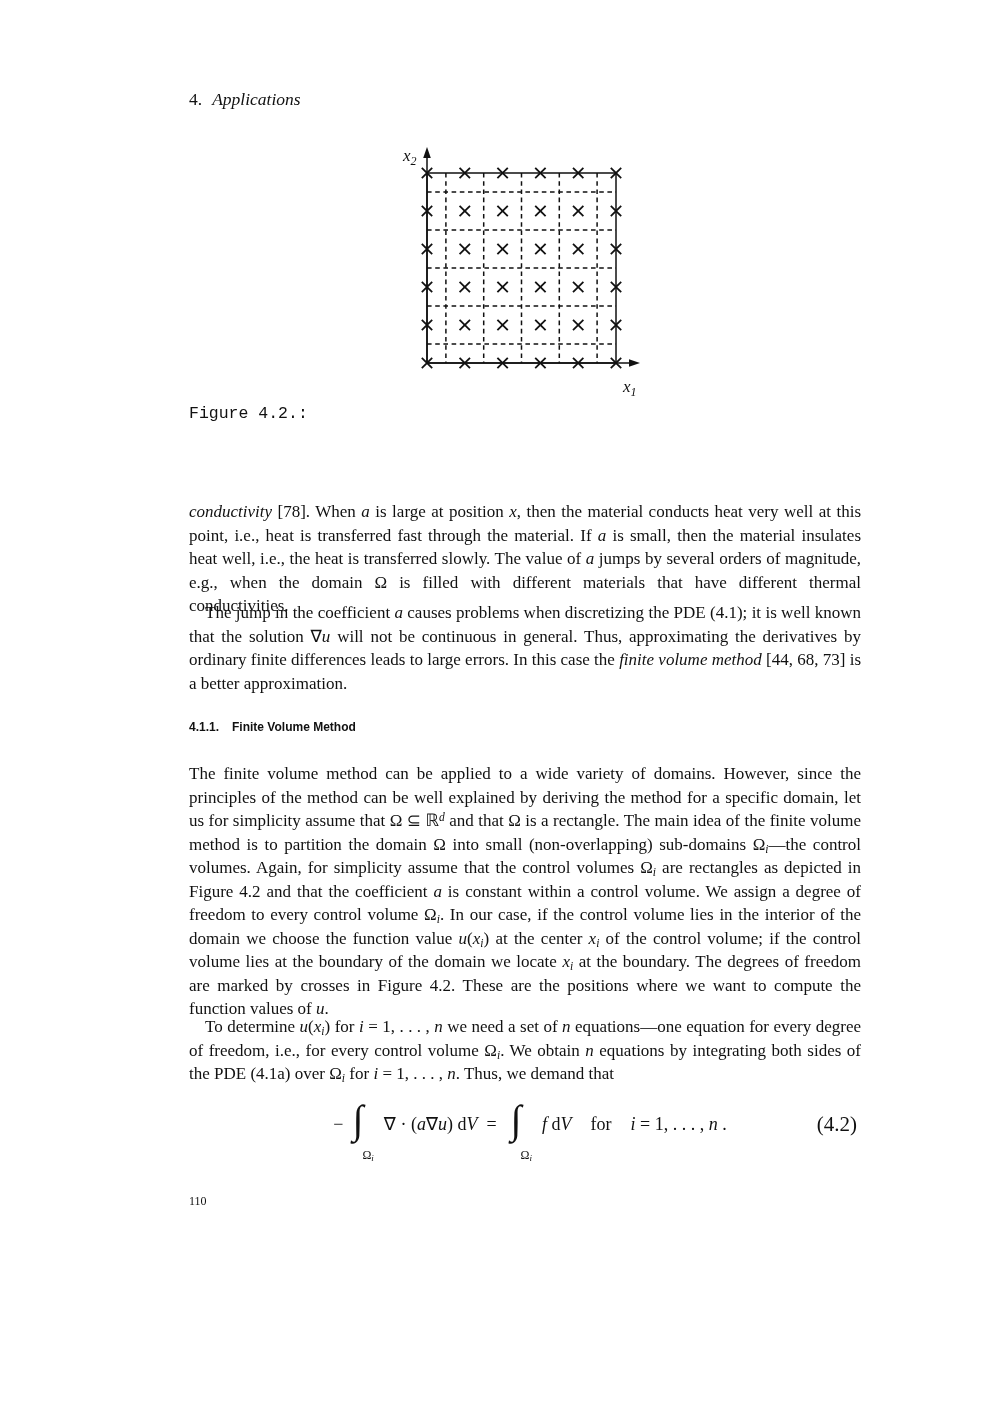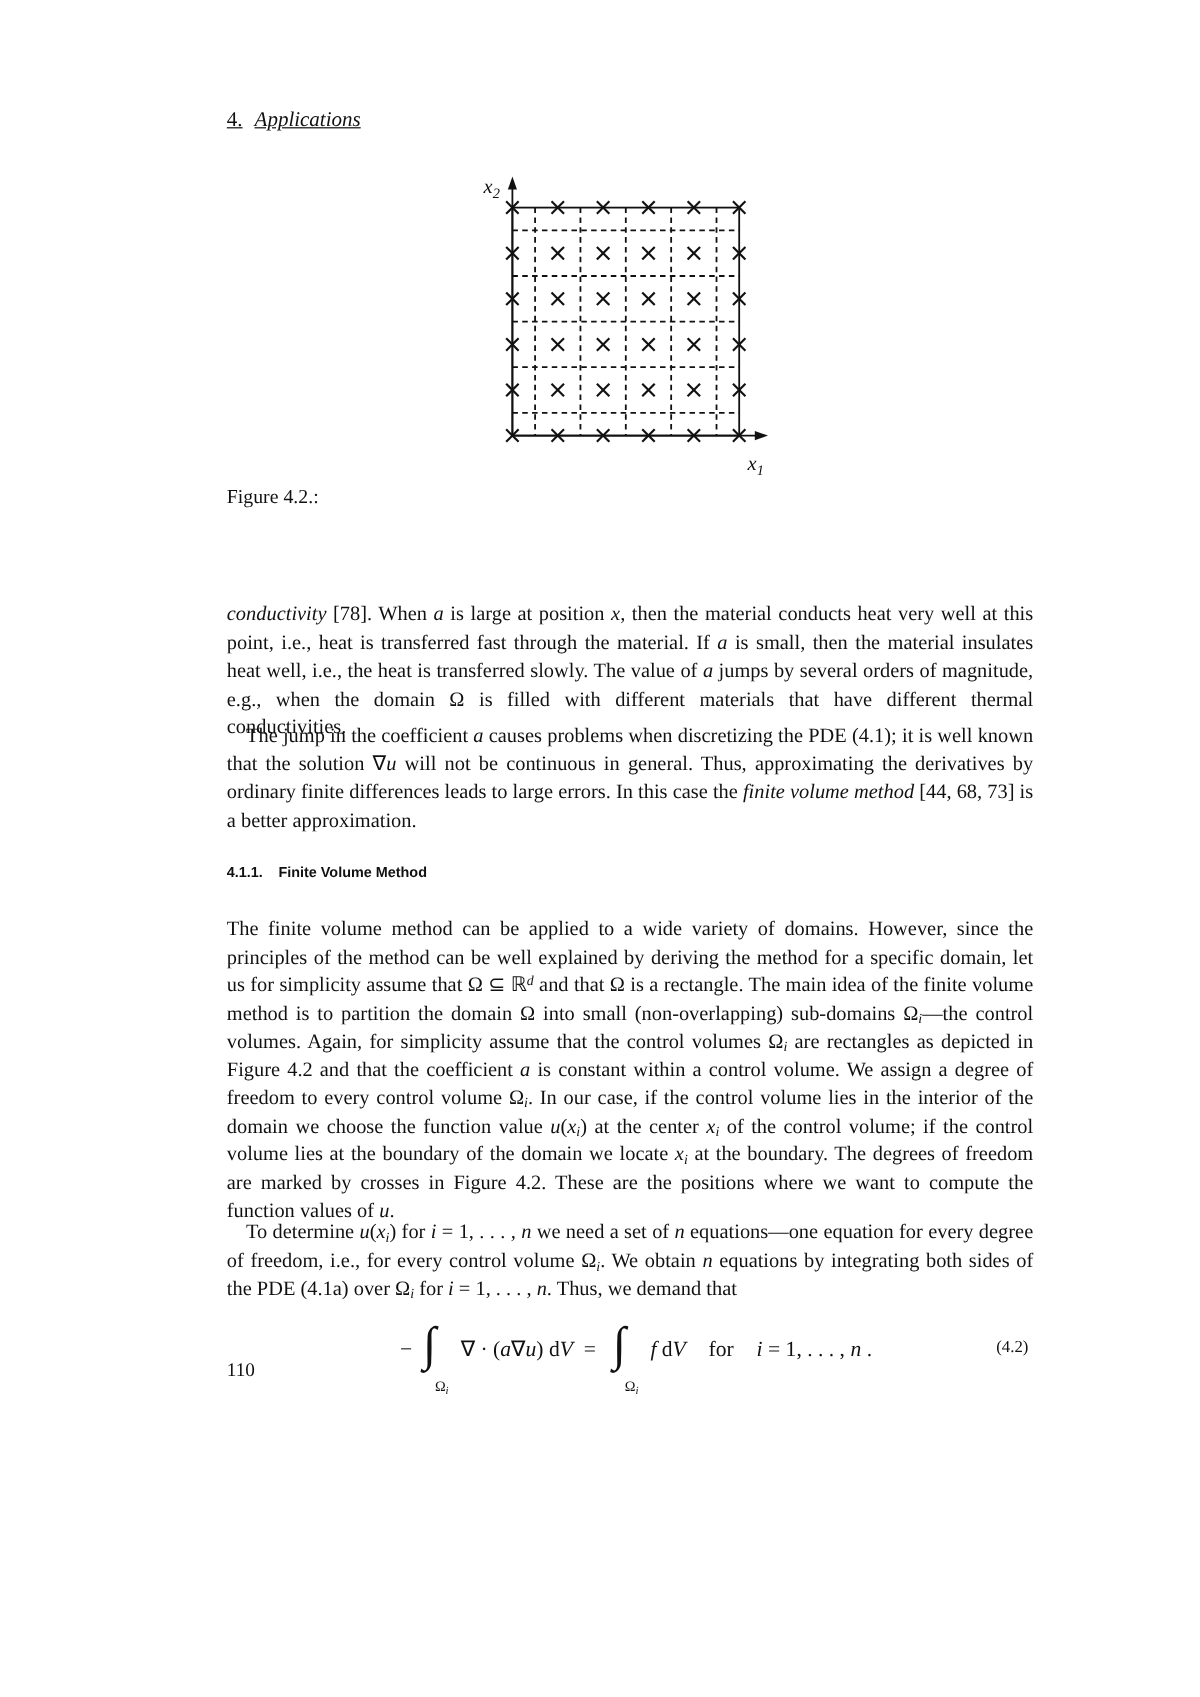--- a/index.html
+++ b/index.html
@@ -12,40 +12,39 @@
     overflow:hidden;
     margin:0 auto;
   }
   .it{font-style:italic;}
   sub{vertical-align:-0.25em;font-size:68%;line-height:0;}
   sup{vertical-align:0.45em;font-size:68%;line-height:0;}
 
   .running-head{
     position:absolute;left:189px;top:89px;
     font-size:17.5px;
-    text-decoration:underline;
   }
   .running-head .rh-num{margin-right:10px;}
 
   .figure-plot{
     position:absolute;left:395px;top:130px;
     width:255px;height:270px;
   }
   .figure-plot .dash line{stroke:#111;stroke-width:1.5;stroke-dasharray:4.6 3.6;}
   .figure-plot .solid line{stroke:#111;stroke-width:1.5;}
   .figure-plot rect.solid{stroke:#111;stroke-width:1.5;fill:none;}
   .figure-plot .cross line{stroke:#111;stroke-width:1.8;}
   .figure-plot .axlabel{font-family:"Liberation Serif",serif;font-style:italic;font-size:17px;fill:#111;}
 
   .caption{
     position:absolute;left:189px;top:401px;width:672px;
     display:flex;
     font-size:16.5px;line-height:26px;
   }
-  .cap-label{white-space:nowrap;margin-right:21px;}
+  .cap-label{white-space:nowrap;margin-right:21px;font-family:Liberation Mono, monospace;}
   .cap-text{flex:1;text-align:justify;}
 
   .body{
     position:absolute;left:189px;width:672px;
     font-size:17px;line-height:23.5px;
     text-align:justify;
     margin:0;
   }
   .indent{text-indent:16px;}
   .p1{top:500px;}
@@ -77,27 +76,27 @@
     font-size:12px;
     position:relative;top:31px;left:-1px;
     margin-right:9px;
   }
   .intlim sub{font-size:75%;}
   .eq-eq{margin:0 9px;}
   .eq-for{margin:0 19px;}
   .eq-num{
     position:absolute;right:4px;top:50%;
     transform:translateY(-50%);
-    font-size:14px;
+    font-size:21px;
     text-align:right;
   }
 
   .page-number{
-    position:absolute;left:189px;top:1134px;
-    font-size:16px;
+    position:absolute;left:189px;top:1194px;
+    font-size:12px;
   }
 </style>
 </head>
 <body>
 
 <div class="page">
 
   <div class="running-head">
     <span class="rh-num">4.</span><span class="it">Applications</span>
   </div>

